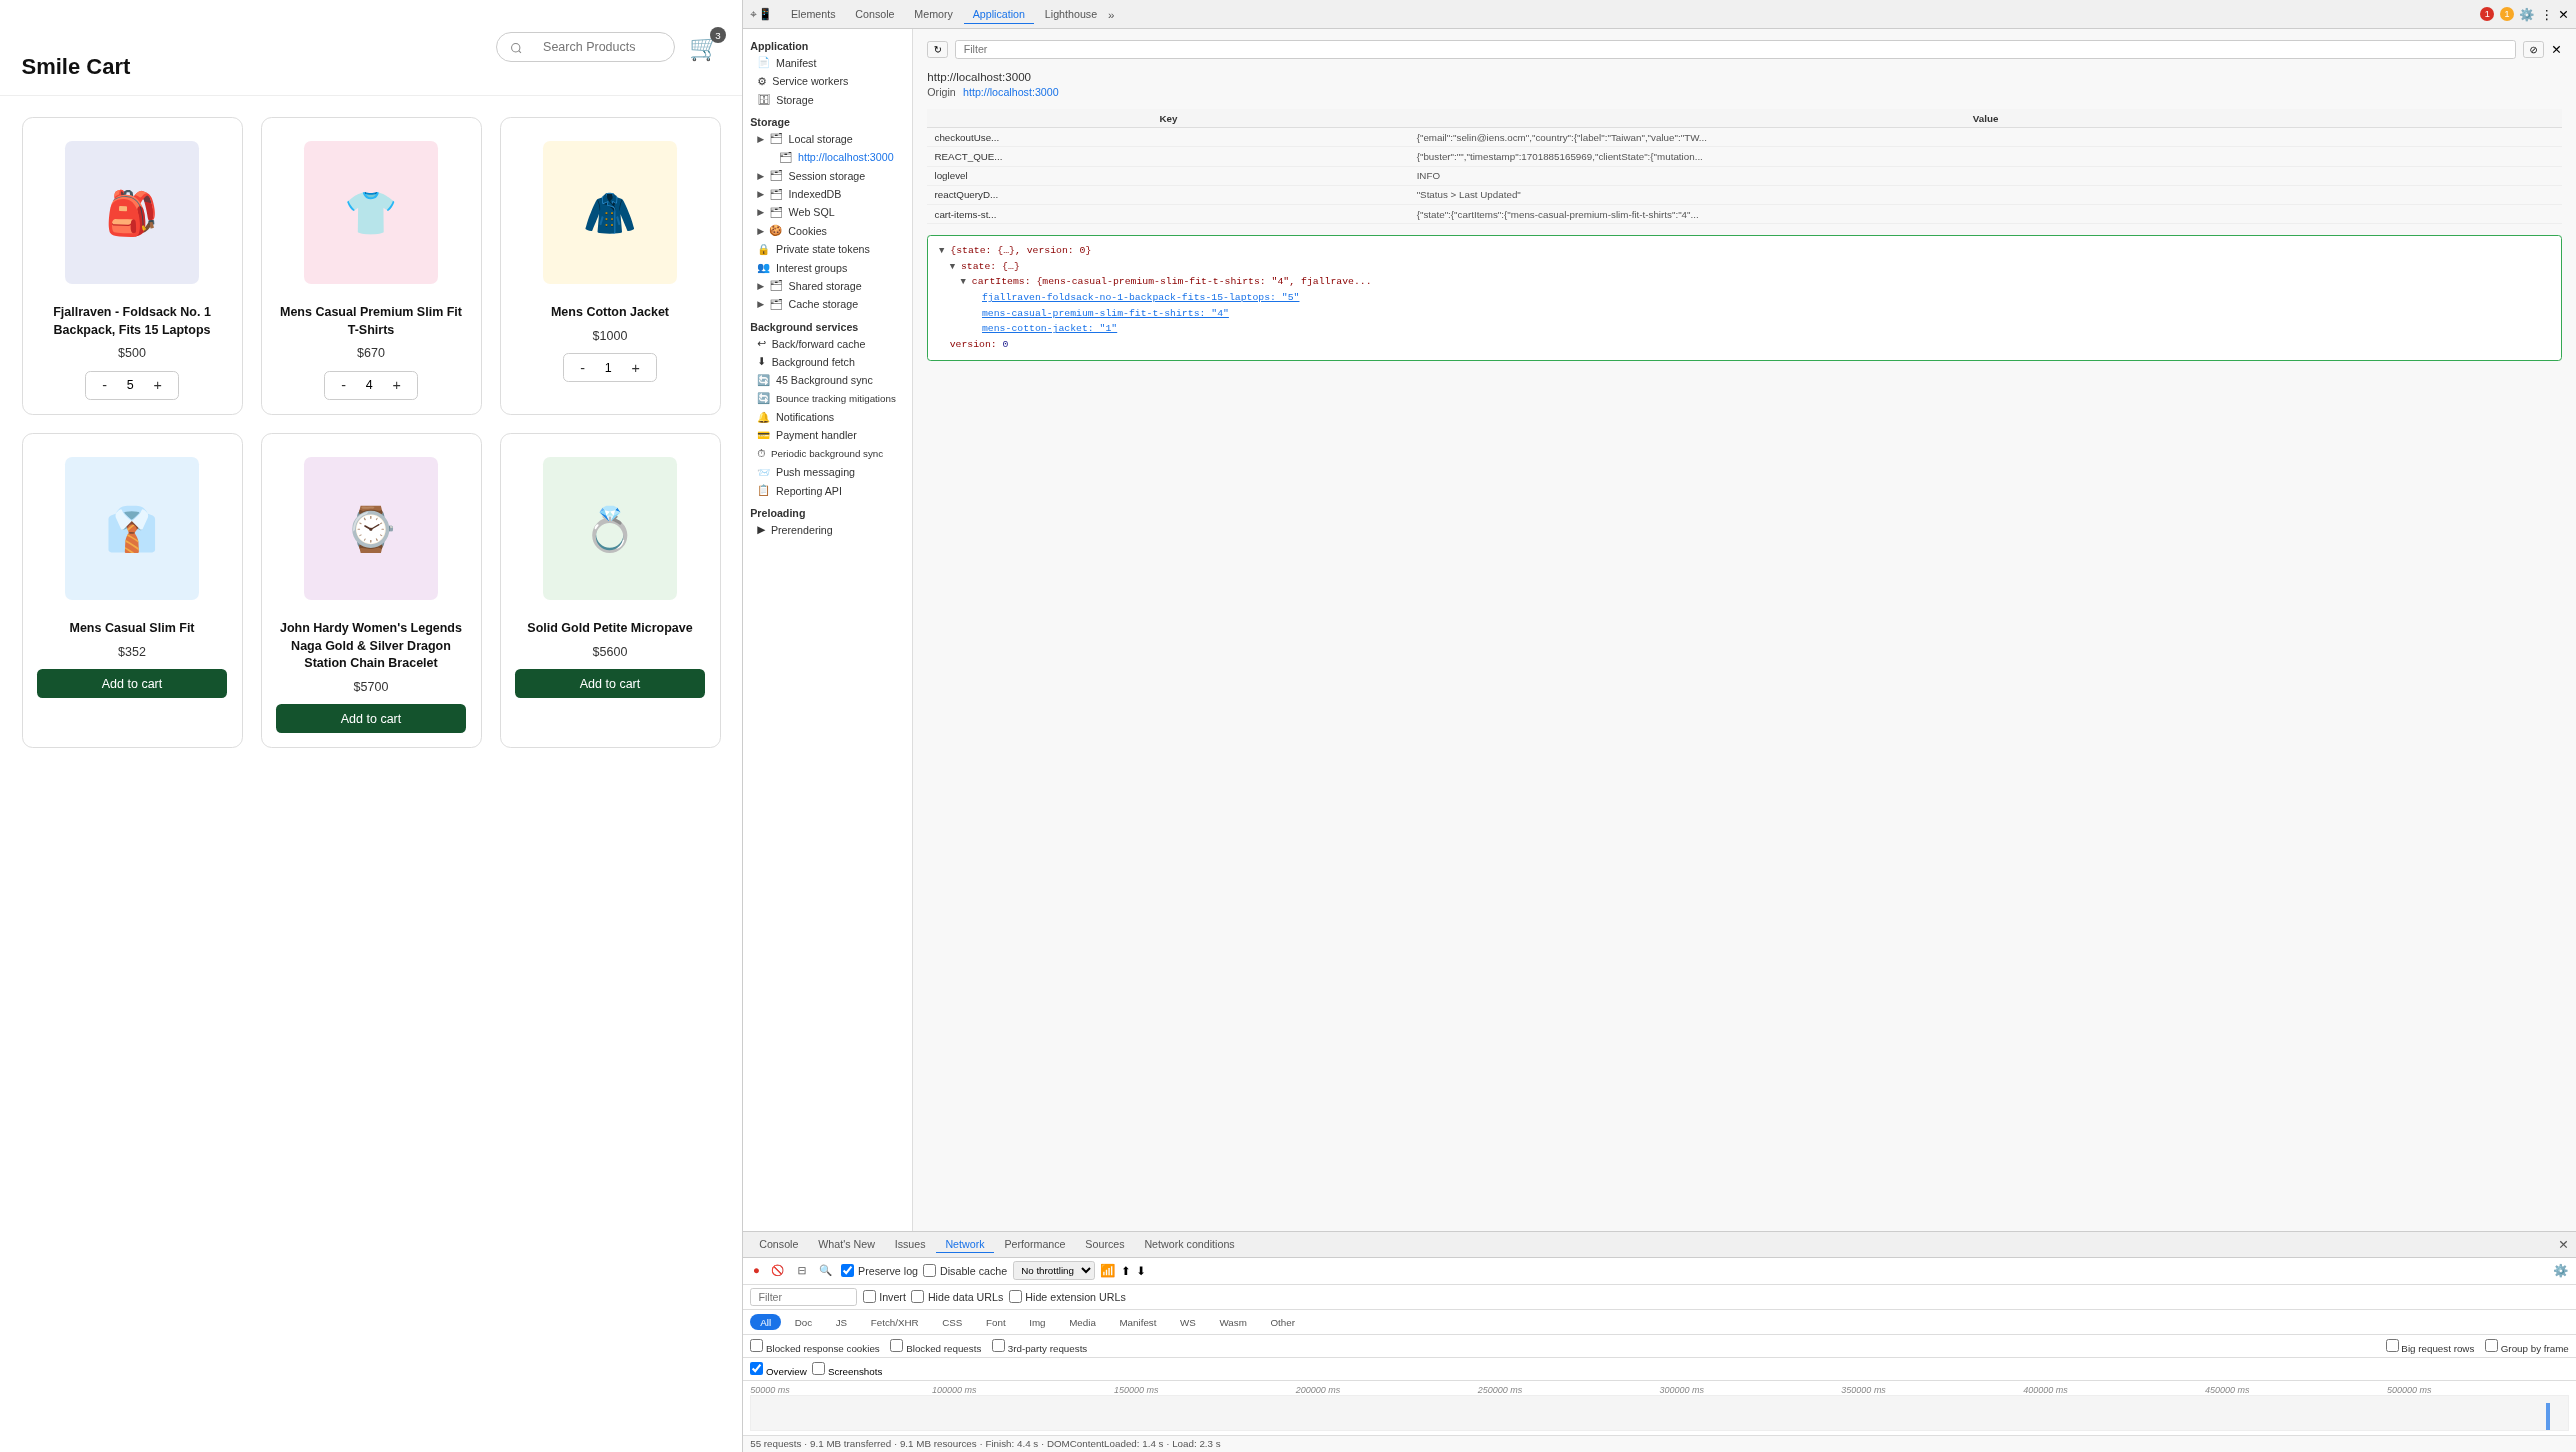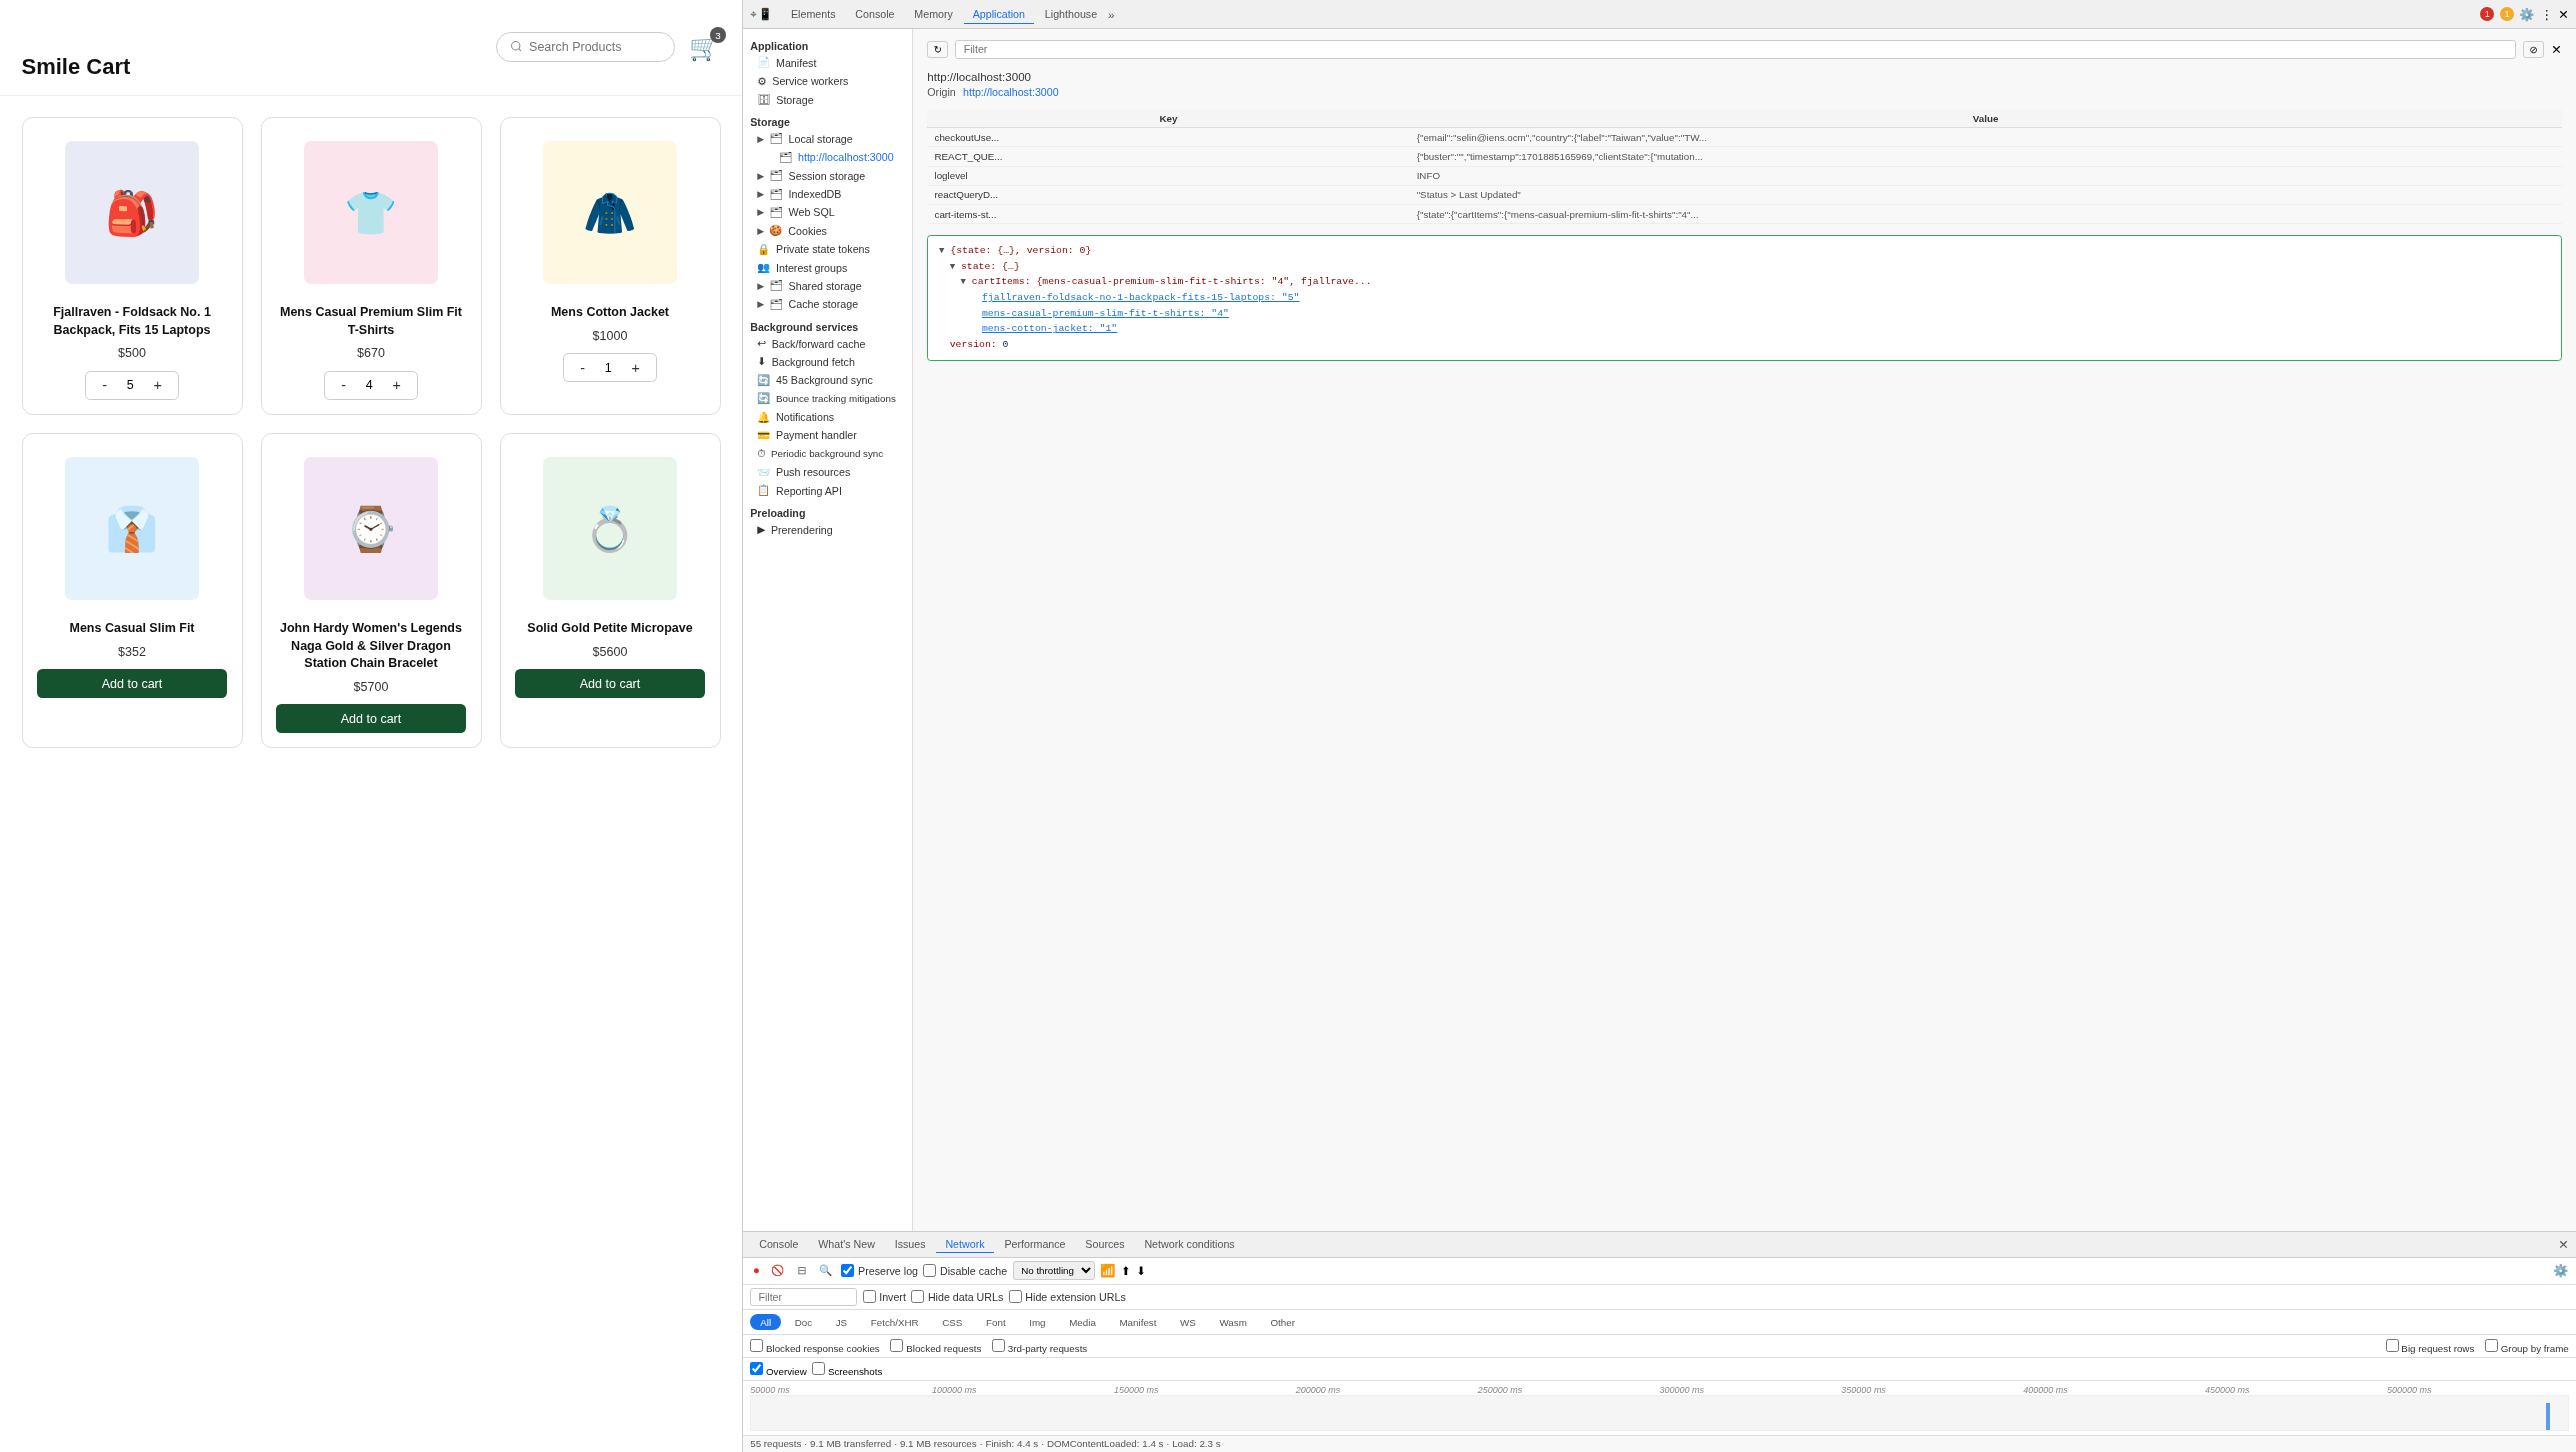--- a/index.html
+++ b/index.html
@@ -5,21 +5,21 @@
     * { box-sizing: border-box; margin: 0; padding: 0; }
     body { font-family: -apple-system, BlinkMacSystemFont, 'Segoe UI', sans-serif; background: #fff; display: flex; height: 100vh; overflow: hidden; font-size: 12.5px; }
 
     
     #shop-area { width: 742px; min-width: 742px; display: flex; flex-direction: column; background: #fff; overflow-y: auto; }
 
     
     .shop-header { display: flex; align-items: center; justify-content: space-between; padding: 14.3px 21.5px; border-bottom: 0.9px solid #eee; }
     .shop-title { font-size: 22px; font-weight: 700; color: #111; margin-top: 40px; }
     .header-right { display: flex; align-items: center; gap: 14.3px; }
-    .search-box { display: flex; align-items: flex-start; border: 0.9px solid #ccc; border-radius: 18px; padding: 7.2px 12.5px; width: 179px; gap: 7px; }
+    .search-box { display: flex; align-items: flex-end; border: 0.9px solid #ccc; border-radius: 18px; padding: 7.2px 12.5px; width: 179px; gap: 21px; }
     .search-icon-svg { color: #888; flex-shrink: 0; }
     .search-input { border: none; outline: none; font-size: 12.5px; color: #555; width: 100%; background: transparent; }
     .cart-wrapper { position: relative; cursor: pointer; }
     .cart-badge { position: absolute; top: -5.4px; right: -5.4px; background: #555; color: #fff; border-radius: 50%; width: 16px; height: 16px; font-size: 9.8px; display: flex; align-items: center; justify-content: center; }
     .cart-icon { font-size: 25px; }
 
     
     .product-grid { display: grid; grid-template-columns: repeat(3, 1fr); gap: 18px; padding: 21.5px; }
     .product-card { border: 0.9px solid #ddd; border-radius: 10.7px; padding: 14.3px; display: flex; flex-direction: column; align-items: center; }
     .product-img-wrap { width: 100%; height: 161px; display: flex; align-items: center; justify-content: center; overflow: hidden; margin-bottom: 10.7px; }
@@ -314,21 +314,21 @@
           <div class="sidebar-item">
             <span>💳</span>
             <span>Payment handler</span>
           </div>
           <div class="sidebar-item">
             <span>⏱</span>
             <span style="font-size:9.8px;">Periodic background sync</span>
           </div>
           <div class="sidebar-item">
             <span>📨</span>
-            <span>Push resources</span>
+            <span>Push messaging</span>
           </div>
           <div class="sidebar-item">
             <span>📋</span>
             <span>Reporting API</span>
           </div>
         </div>
 
         <div class="sidebar-section">
           <div class="sidebar-header">Preloading</div>
           <div class="sidebar-item">

